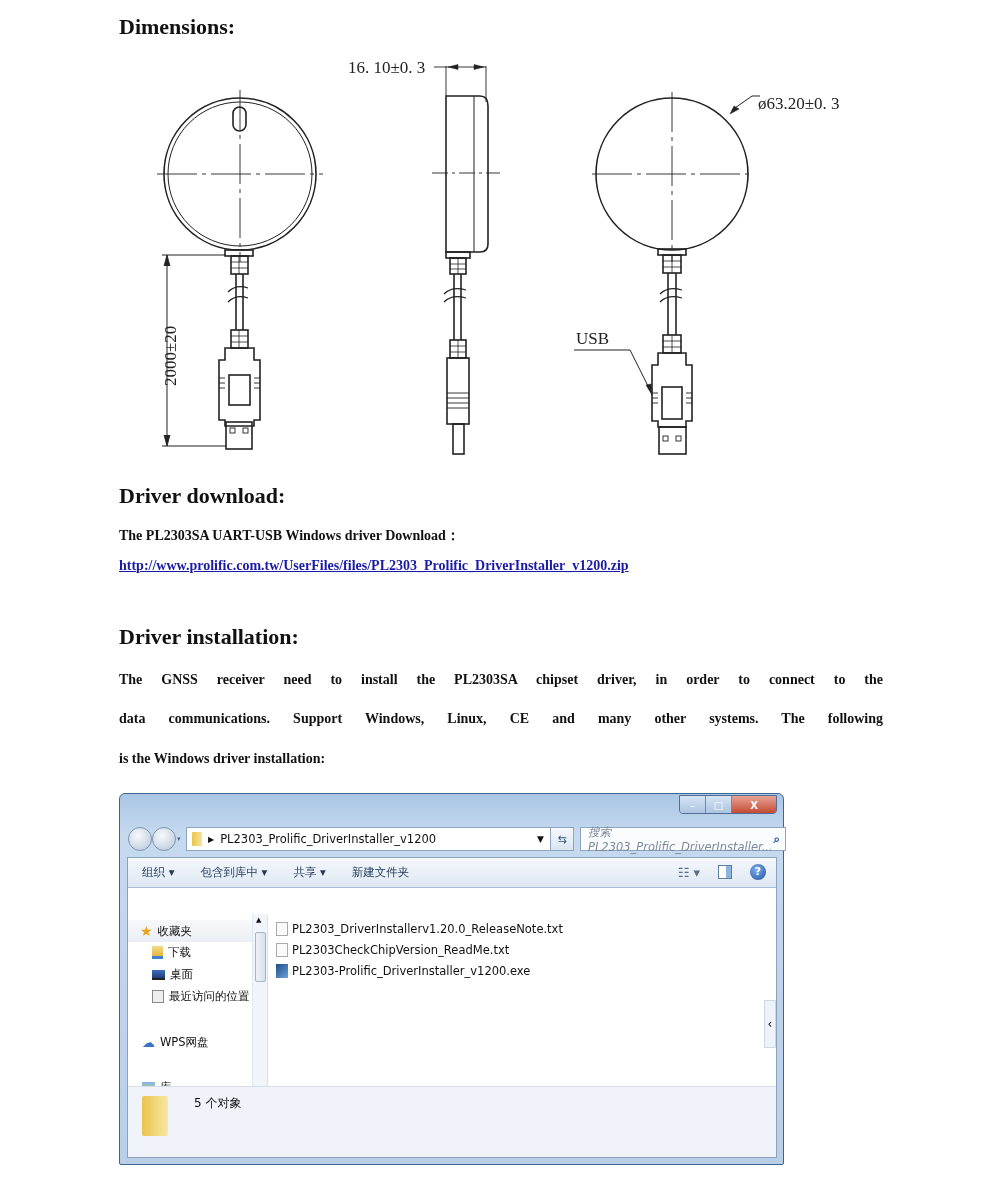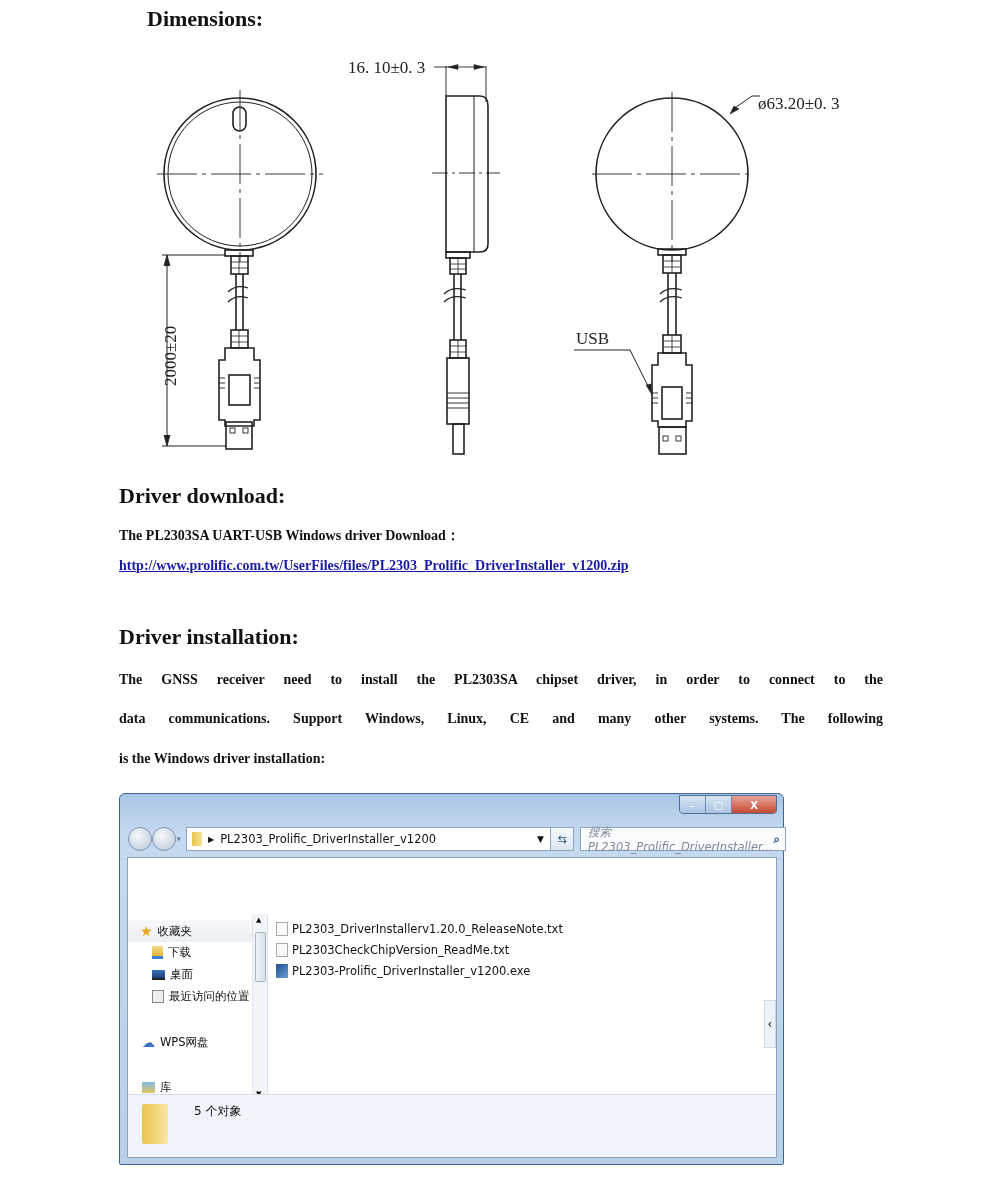--- a/index.html
+++ b/index.html
@@ -30,27 +30,27 @@
   .menubar { height: 24px; background: linear-gradient(#f4f7fb, #e3eaf3); display: flex; align-items: center; font-size: 11.5px; padding-left: 7px; gap: 14px; border-bottom: 1px solid #cdd8e6; }
   .cmdbar { height: 30px; background: linear-gradient(#f5f8fc, #dde7f2); display: flex; align-items: center; font-size: 11.5px; color: #1e395b; padding-left: 14px; gap: 26px; border-bottom: 1px solid #a7bcd5; position: relative; }
   .cmdright { position: absolute; right: 10px; top: 6px; display: flex; gap: 18px; align-items: center; }
   .navpane { position: absolute; left: 0; top: 56px; width: 140px; height: 186px; background: #fff; border-right: 1px solid #d8e1ec; }
   .navitem { position: absolute; font-size: 11.5px; display: flex; align-items: center; gap: 5px; }
   .vscroll { position: absolute; left: 124px; top: 0; width: 15px; height: 186px; background: #f1f4f8; border-left: 1px solid #e2e8f0; }
   .thumb { position: absolute; left: 2px; top: 18px; width: 11px; height: 50px; background: linear-gradient(90deg,#eef2f7,#d7e0ea); border: 1px solid #a7b6c8; border-radius: 2px; }
   .files { position: absolute; left: 148px; top: 60px; }
   .file { height: 21px; font-size: 11.5px; display: flex; align-items: center; gap: 4px; }
   .ficon { width: 12px; height: 14px; display: inline-block; }
-  .status { position: absolute; left: 0; right: 0; bottom: 0; height: 63px; background: #f0f3fa; border-top: 1px solid #d6dee9; }
+  .status { position: absolute; left: 0; right: 0; bottom: 0; height: 71px; background: #f0f3fa; border-top: 1px solid #d6dee9; }
   .collapse { position: absolute; right: 0; top: 142px; width: 12px; height: 48px; background: #eef3f9; border: 1px solid #cfd9e6; font-size: 12px; display: flex; align-items: center; justify-content: center; }
 </style>
 </head>
 <body>
 
-<div class="h" style="top:6px;margin-left:28px;">Dimensions:</div>
+<div class="h" style="top:14px;">Dimensions:</div>
 
 <svg class="drawing" viewBox="140 48 760 420" width="760" height="420">
   <g stroke="#222" fill="none" stroke-width="1.6">
 
     <circle cx="240" cy="174" r="76"></circle>
     <circle cx="240" cy="174" r="72" stroke-width="1"></circle>
     <rect x="233" y="107" width="13" height="24" rx="6.5"></rect>
     <line x1="240" y1="90" x2="240" y2="262" stroke-width="0.9" stroke-dasharray="40,5,4,5"></line>
     <line x1="157" y1="174" x2="323" y2="174" stroke-width="0.9" stroke-dasharray="40,5,4,5"></line>
     <rect x="225" y="250" width="28" height="6"></rect>
@@ -146,20 +146,31 @@
       <span style="position:absolute;right:6px;font-size:9px;">▼</span>
     </div>
     <div class="refresh">⇆</div>
     <div class="search">
       <span>搜索 PL2303_Prolific_DriverInstaller...</span>
       <span style="position:absolute;right:5px;color:#2a5b9a;font-style:normal;font-weight:bold;">⌕</span>
     </div>
   </div>
 
   <div class="client">
+    <div class="cmdbar">
+      <span>组织 ▾</span>
+      <span>包含到库中 ▾</span>
+      <span>共享 ▾</span>
+      <span>新建文件夹</span>
+      <div class="cmdright">
+        <span style="font-size:13px;color:#5a6f8a;">☷ ▾</span>
+        <span style="display:inline-block;width:14px;height:14px;border:1px solid #5b7fa8;background:linear-gradient(90deg,#fff 60%,#8fb3dc 60%);"></span>
+        <span style="display:inline-block;width:16px;height:16px;border-radius:50%;background:radial-gradient(circle at 40% 35%,#7fb0ec,#1f4f9a);color:#fff;font-size:11px;font-weight:bold;text-align:center;line-height:16px;">?</span>
+      </div>
+    </div>
 
     <div class="navpane">
       <div class="navitem" style="left:0;top:6px;width:124px;height:22px;padding-left:12px;background:linear-gradient(#f7f8fa,#eceff3);">
         <span style="color:#e8a521;font-size:14px;">★</span>
         <span>收藏夹</span>
       </div>
       <div class="navitem" style="left:24px;top:31px;">
         <span style="display:inline-block;width:11px;height:13px;background:linear-gradient(#f3dc8a,#e2b640);border-bottom:3px solid #3f7fd0;"></span>
         <span>下载</span>
       </div>

